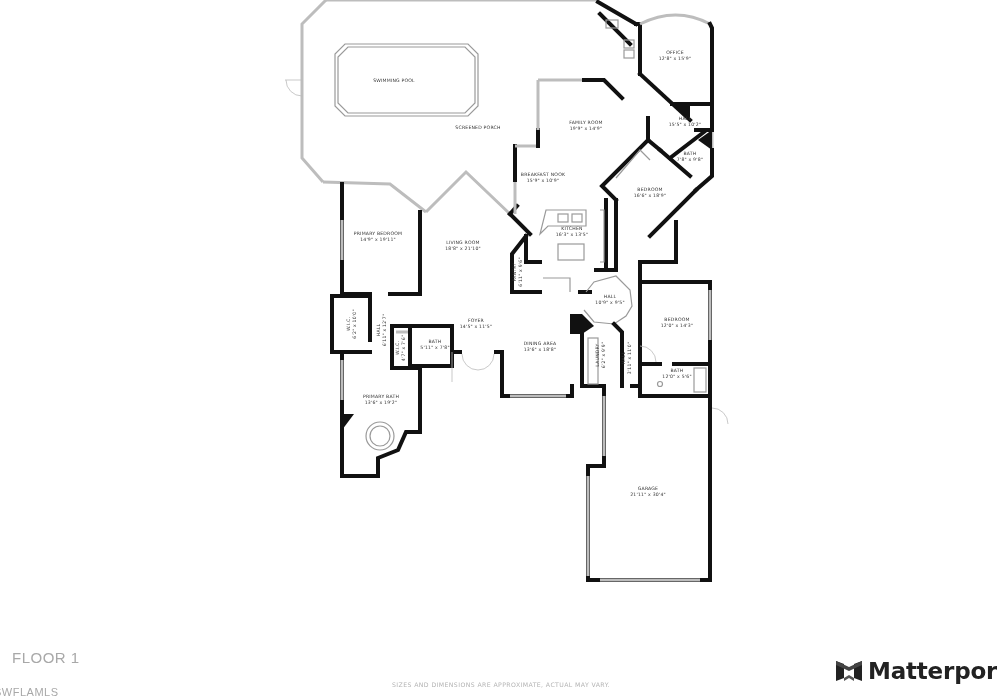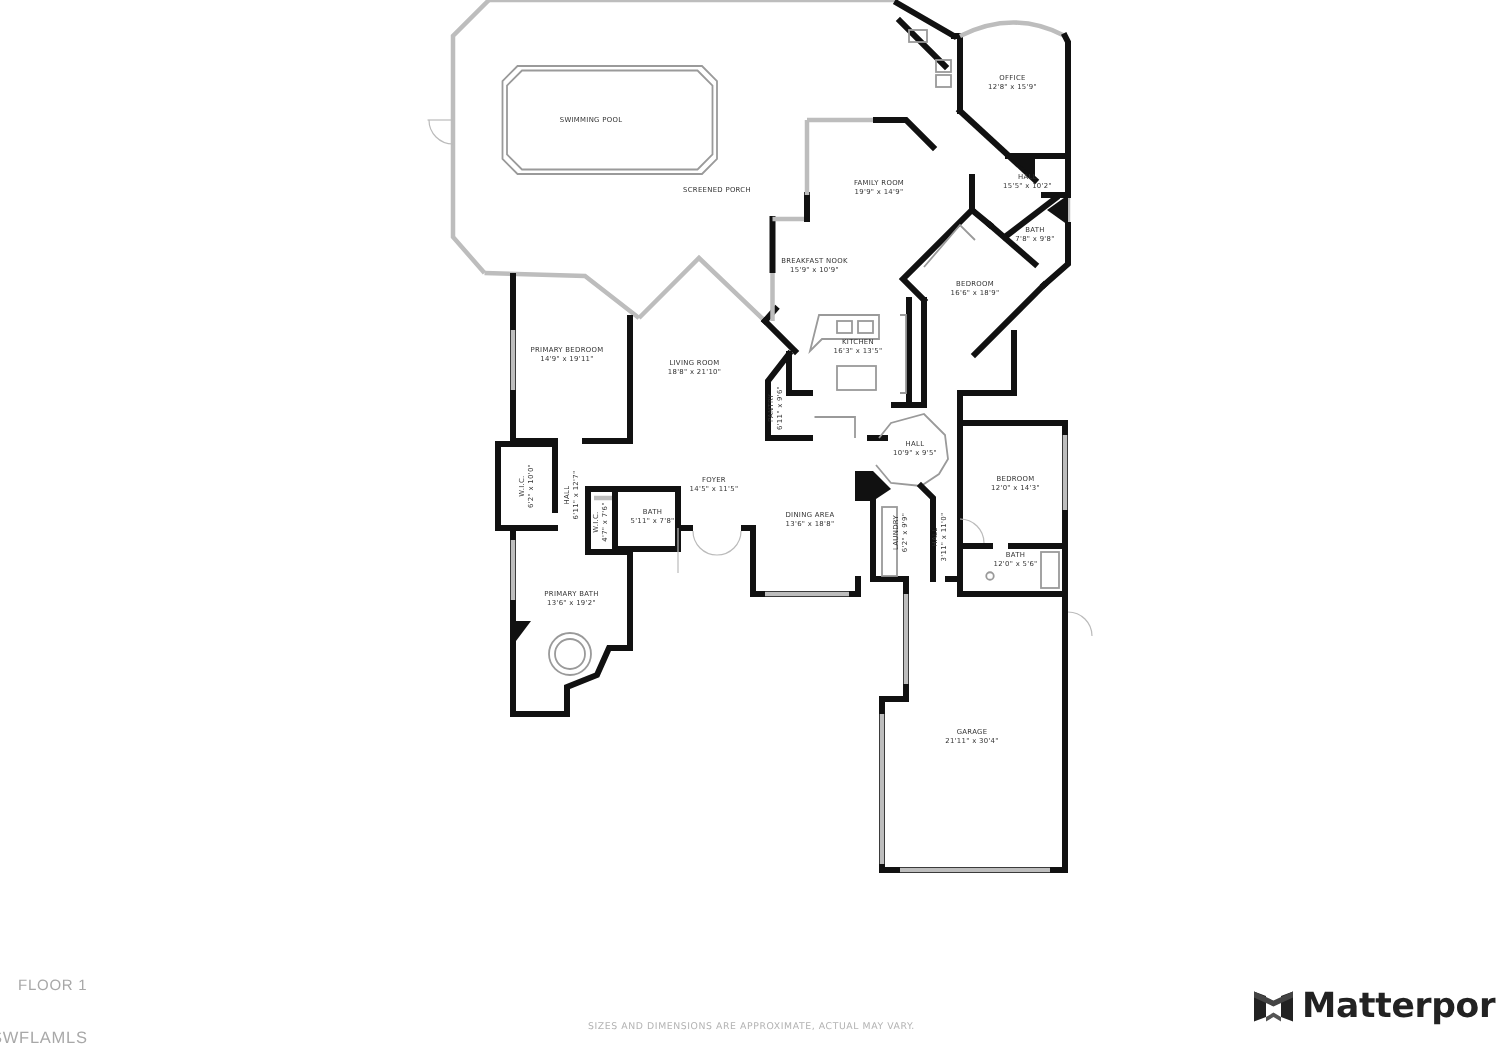--- a/index.html
+++ b/index.html
@@ -6,21 +6,21 @@
   body{width:997px;height:699px;position:relative;overflow:hidden;font-family:"Liberation Sans",sans-serif;}
   #plan{position:absolute;left:0;top:0;width:997px;height:699px;}
   .wall{stroke:#111;stroke-width:4;fill:none;stroke-linecap:square;stroke-linejoin:miter;}
   .thin{stroke:#9a9a9a;stroke-width:1.2;fill:none;}
   .win{stroke:#bdbdbd;stroke-width:3;fill:none;}
   .door{stroke:#bbb;stroke-width:0.8;fill:none;}
   .lbl{position:absolute;transform:translate(-50%,-50%);text-align:center;color:#333;font-size:4.6px;line-height:5.6px;letter-spacing:0.2px;white-space:nowrap;font-family:"DejaVu Sans",sans-serif;}
   .lbl.v{transform:translate(-50%,-50%) rotate(-90deg);}
   .lbl .n{text-transform:uppercase;display:block;}
   .lbl .d{display:block;}
-  .floor{position:absolute;left:12px;top:652px;color:#a8a8a8;font-size:10px;line-height:12px;letter-spacing:0.5px;}
+  .floor{position:absolute;left:12px;top:652px;color:#a8a8a8;font-size:15px;line-height:12px;letter-spacing:0.5px;}
   .mls{position:absolute;left:-6px;top:686px;color:#a8a8a8;font-size:11px;letter-spacing:0.5px;}
   .disclaimer{position:absolute;left:392px;top:681px;color:#b3b3b3;font-size:6.2px;letter-spacing:0.4px;font-family:"DejaVu Sans",sans-serif;}
   .brand{position:absolute;left:836px;top:658px;display:flex;align-items:center;gap:6px;}
   .brand-text{font-size:23px;font-weight:bold;color:#222;letter-spacing:-0.2px;font-family:"DejaVu Sans",sans-serif;}
 </style>
 </head>
 <body>
 
 <svg id="plan" viewBox="0 0 997 699" xmlns="http://www.w3.org/2000/svg">
 

